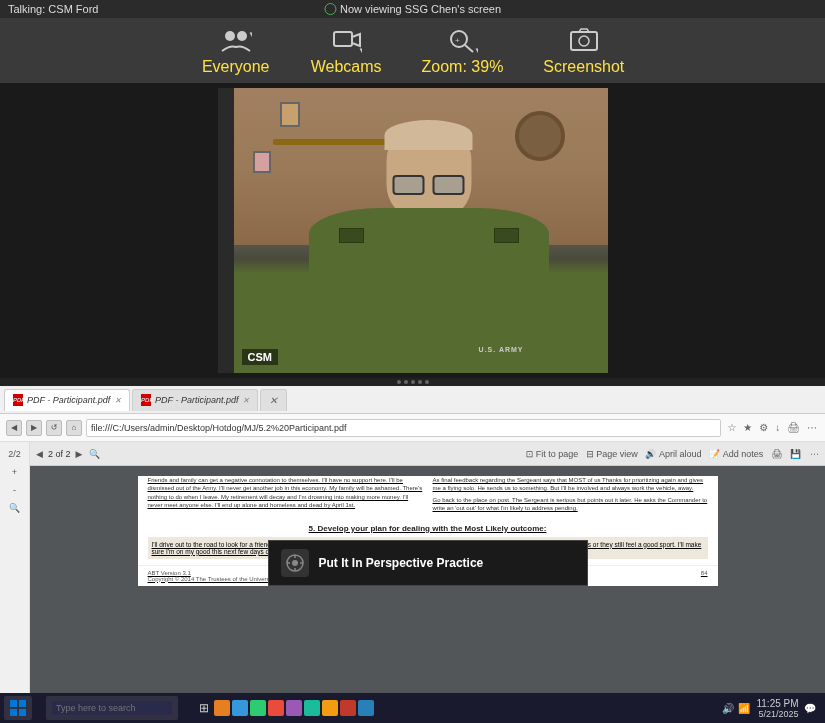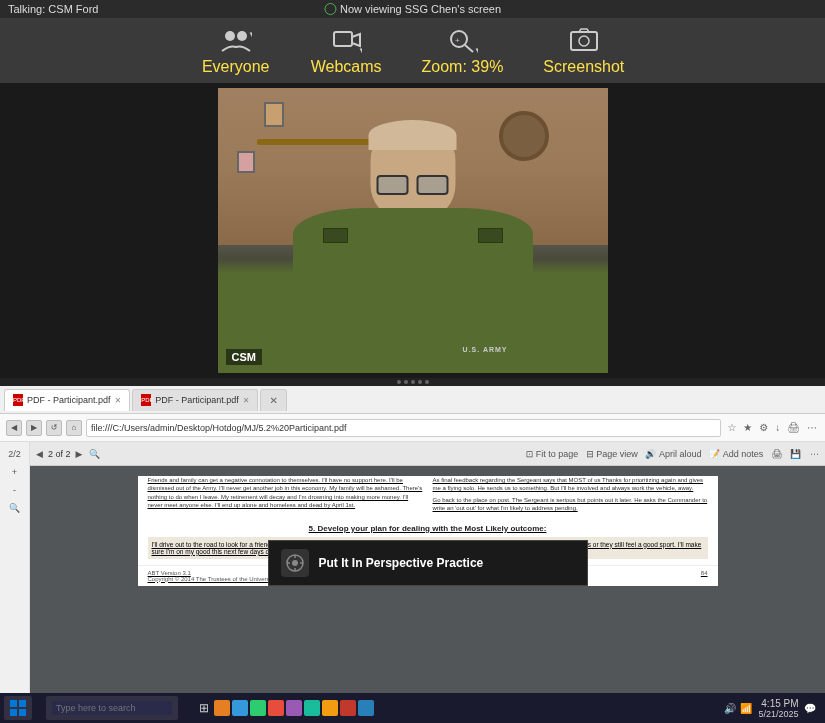--- a/index.html
+++ b/index.html
@@ -104,20 +104,21 @@
         180deg,
         #8B7355 0%,
         #9C8060 15%,
         #7a6a50 30%,
         #6b6b6b 45%,
         #4a4a3a 60%,
         #556B2F 65%,
         #556B2F 100%
       );
       position: relative;
+      margin-left: 16px;
     }
     
     .person-shape {
       position: absolute;
       bottom: 0;
       left: 50%;
       transform: translateX(-50%);
       width: 280px;
       height: 260px;
     }
@@ -240,20 +241,21 @@
       background: #e0e0e0;
       border: 1px solid #ccc;
       border-bottom: none;
       border-radius: 3px 3px 0 0;
       font-size: 9px;
       color: #333;
       display: flex;
       align-items: center;
       gap: 4px;
       cursor: pointer;
+      font-style: italic;
     }
     .tab.active {
       background: #fff;
     }
     .tab .close-x {
       font-size: 8px;
       color: #888;
     }
     .pdf-icon-small {
       width: 10px;
@@ -743,18 +745,18 @@
     <div class="taskbar-icon" style="background:#e74c3c;"></div>
     <div class="taskbar-icon" style="background:#9b59b6;"></div>
     <div class="taskbar-icon" style="background:#1abc9c;"></div>
     <div class="taskbar-icon" style="background:#f39c12;"></div>
     <div class="taskbar-icon" style="background:#c0392b;"></div>
     <div class="taskbar-icon" style="background:#2980b9;"></div>
   </div>
   <div class="taskbar-right">
     <span style="font-size:10px;">🔊 📶</span>
     <div class="time-display">
-      <div class="time">4:15 PM</div>
+      <div class="time">11:25 PM</div>
       <div class="date">5/21/2025</div>
     </div>
     <span style="font-size:10px;">💬</span>
   </div>
 </div>
 
 </body></html>

